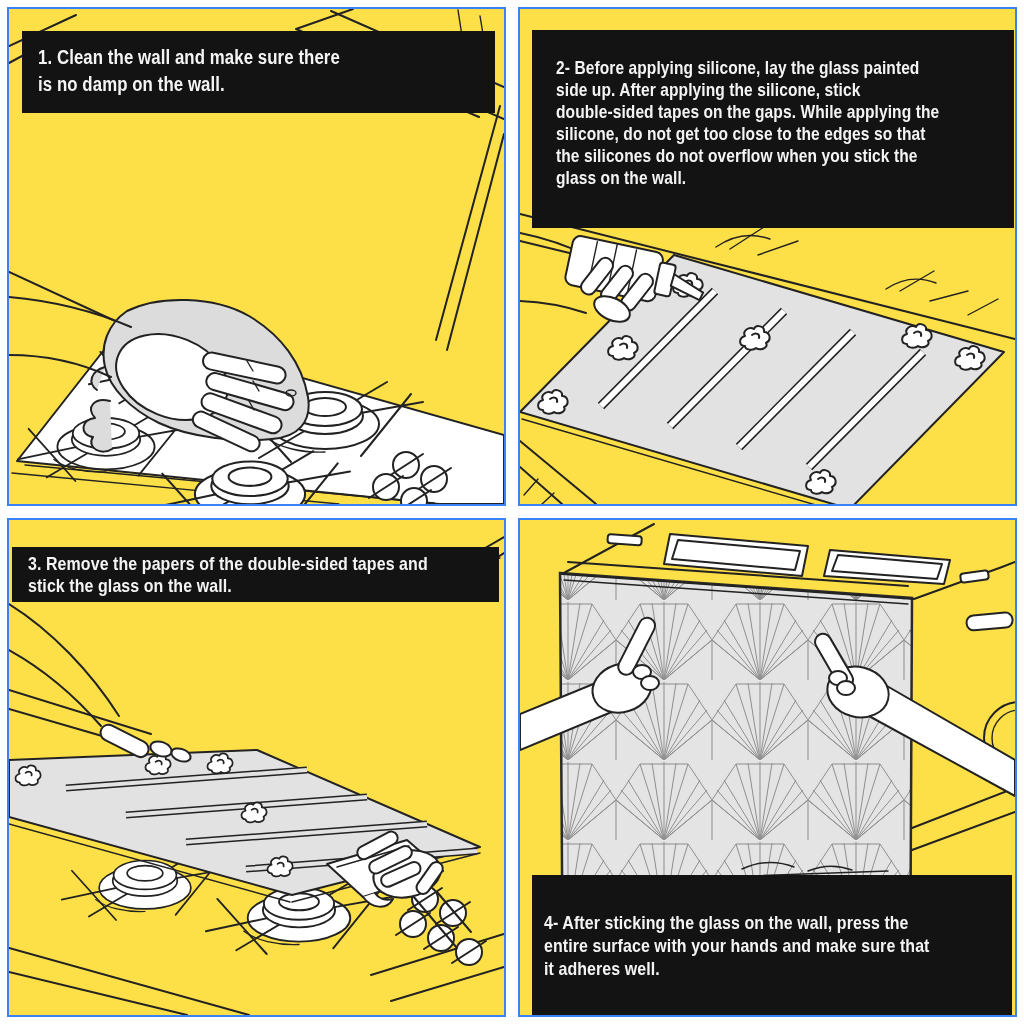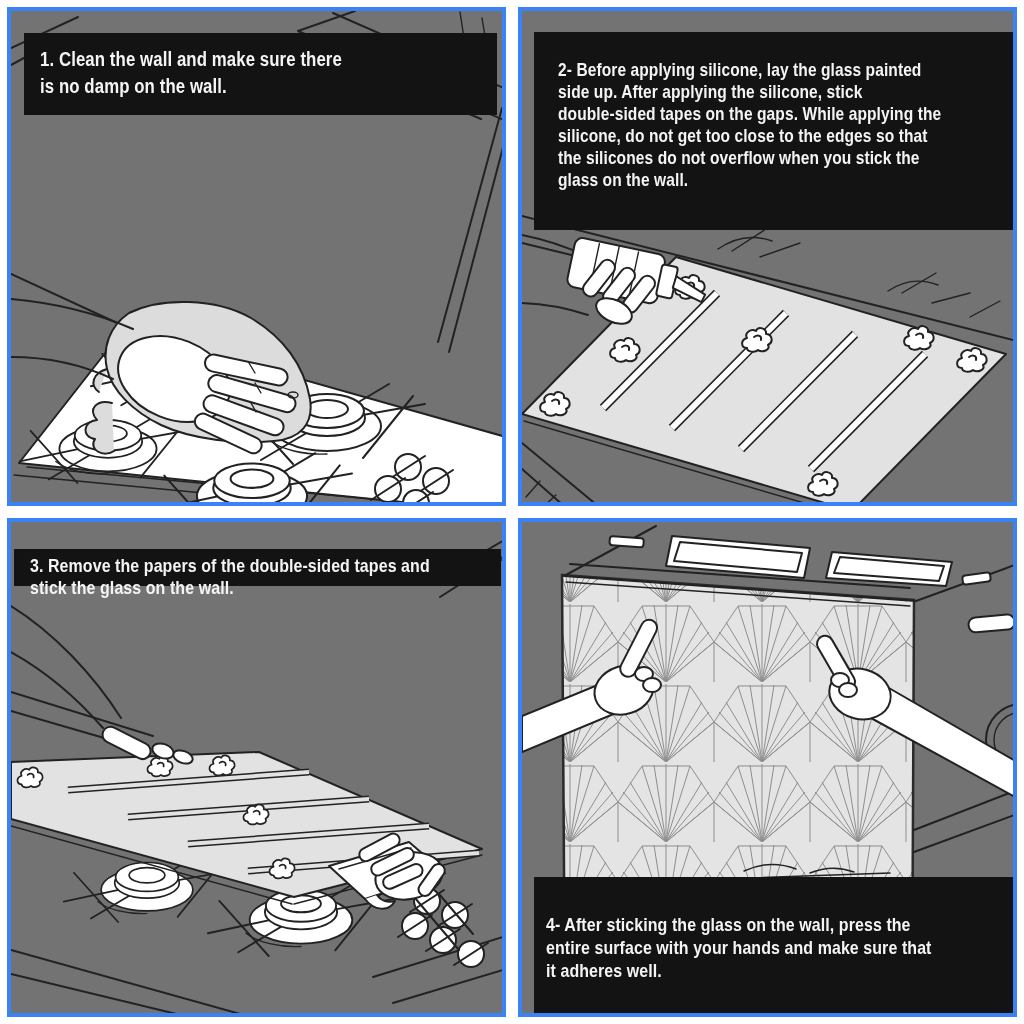--- a/index.html
+++ b/index.html
@@ -1,26 +1,26 @@
 <!DOCTYPE html>
 <html><head>
 <meta charset="utf-8">
 <style>
   html,body{margin:0;padding:0;}
   body{width:1024px;height:1024px;background:#ffffff;font-family:"Liberation Sans",sans-serif;}
   .grid{display:grid;grid-template-columns:499px 499px;grid-template-rows:499px 499px;gap:12px;padding:7px;width:1024px;height:1024px;box-sizing:border-box;}
-  .panel{position:relative;border:4px solid #3b82f6;background:#737373;overflow:hidden;}
+  .panel{position:relative;border:2px solid #3b82f6;background:#fde047;overflow:hidden;}
   .panel svg{position:absolute;left:0;top:0;width:495px;height:495px;display:block;}
   .caption{position:absolute;background:#131313;color:#f4f4f4;font-weight:bold;z-index:2;box-sizing:border-box;}
   .ctext{white-space:pre-line;transform:scaleX(0.84);transform-origin:0 0;width:119%;letter-spacing:0.1px;}
   .c1{left:13px;top:22px;width:473px;height:82px;padding:13px 10px 0 16px;}
   .c1 .ctext{font-size:20px;line-height:27px;}
   .c2{left:12px;top:21px;width:482px;height:198px;padding:27px 14px 4px 24px;}
   .c2 .ctext{font-size:18.5px;line-height:22px;}
-  .c3{left:3px;top:27px;width:487px;height:37px;padding:6px 6px 0 16px;}
+  .c3{left:3px;top:27px;width:487px;height:55px;padding:6px 6px 0 16px;}
   .c3 .ctext{font-size:19px;line-height:22px;}
   .c4{left:12px;top:355px;width:480px;height:140px;padding:36px 12px 0 12px;}
   .c4 .ctext{font-size:19px;line-height:23px;}
   .la{fill:none;stroke:#222;stroke-width:2;stroke-linecap:round;stroke-linejoin:round;}
   .laf{fill:#fff;stroke:#222;stroke-width:2;stroke-linecap:round;stroke-linejoin:round;}
   .gf{fill:#e2e2e2;stroke:#222;stroke-width:2;stroke-linejoin:round;}
   .clothf{fill:#dcdcdc;stroke:#222;stroke-width:2;stroke-linecap:round;stroke-linejoin:round;}
   .thin{stroke-width:1.4;}
 </style>
 </head>

